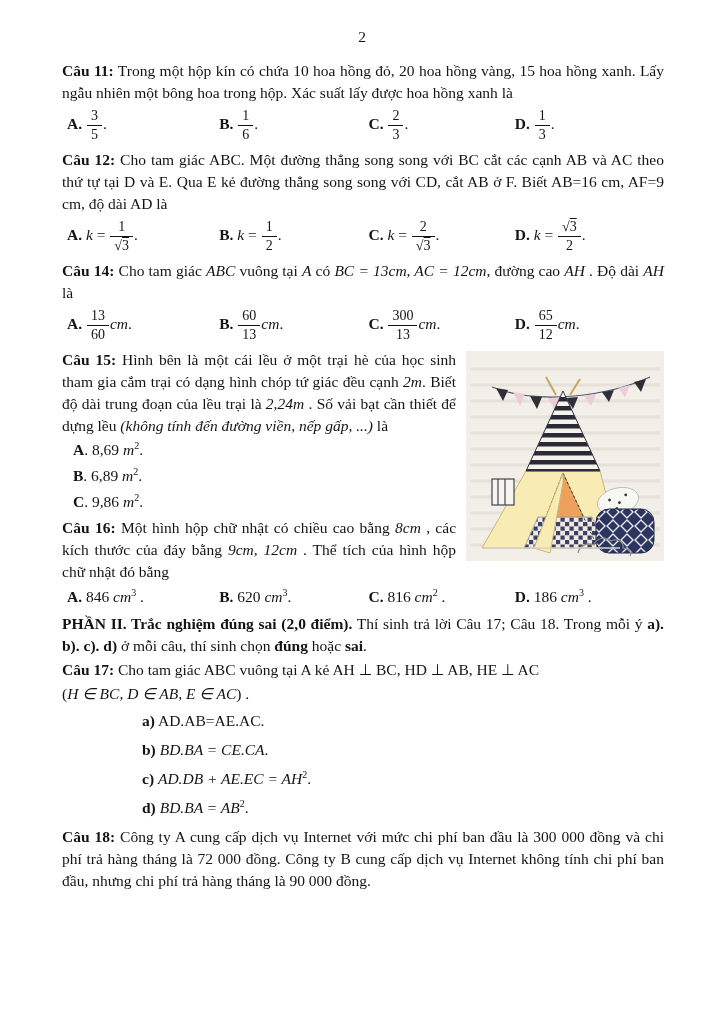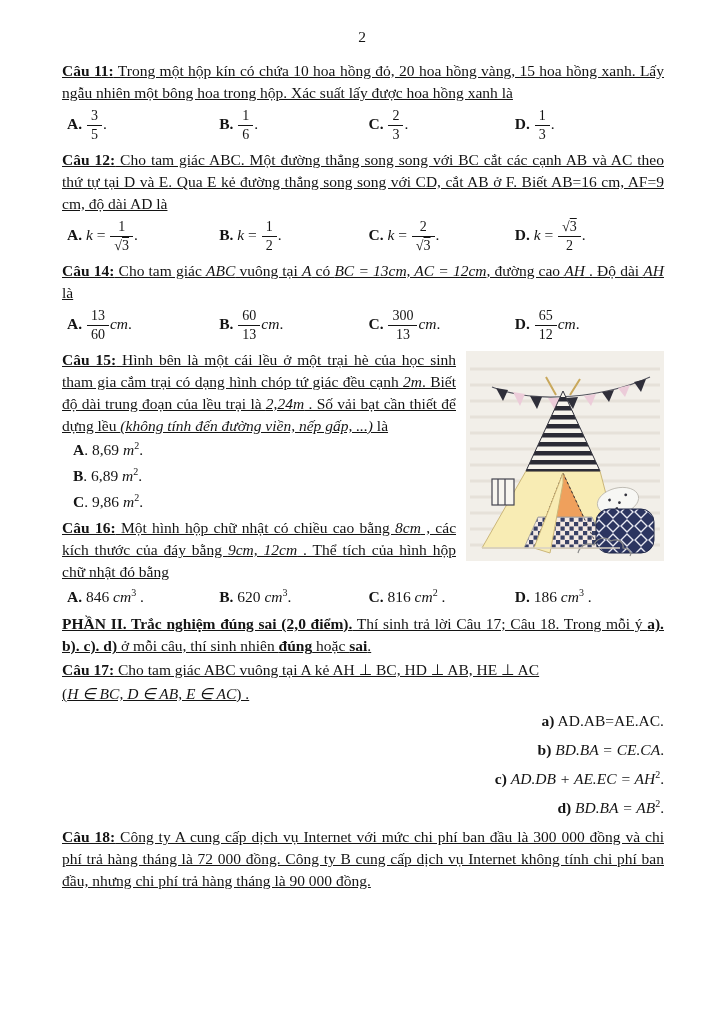--- a/index.html
+++ b/index.html
@@ -9,36 +9,36 @@
     background:#ffffff;
     font-family:"Liberation Serif", serif;
     font-size:15.5px;
     line-height:22px;
     color:#141414;
     overflow:hidden;
     box-sizing:border-box;
   }
   .content { padding:0 60px 0 62px; }
   .page-number { text-align:center; padding-top:26px; margin-bottom:12px; }
-  p.para { margin:0 0 2px 0; text-align:justify;text-decoration:underline; }
+  p.para { margin:0 0 2px 0; text-align:justify; }
   .s-b { font-weight:bold; }
   .s-i { font-style:italic; }
   .ovl { text-decoration:overline; }
   sup { font-size:10px; line-height:0; vertical-align:super; }
   .frac { display:inline-flex; flex-direction:column; vertical-align:middle;
           text-align:center; font-size:14px; line-height:16px; margin:1px 1px; }
   .frac .num { border-bottom:1px solid #141414; padding:0 4px 1px 4px; }
   .frac .den { padding:1px 4px 0 4px; }
   .opts-row { display:grid; grid-template-columns:25.5% 25% 24.5% 25%;
               align-items:center; padding-left:5px; margin:3px 0 5px 0; }
   .opt { white-space:nowrap; }
   .vopt { margin:0 0 4px 11px; }
   .q1516::after { content:""; display:block; clear:both; }
   .figure { float:right; width:198px; height:210px; margin:2px 0 20px 10px; }
-  .sub-item { padding-left:80px; margin:5px 0 7px 0;text-align:right; }
+  .sub-item { padding-left:80px; margin:5px 0 7px 0; }
   .part2 { margin-top:4px; margin-bottom:4px; }
   .q17-line2 { margin-bottom:4px; }
 </style>
 </head>
 <body>
 
 <div class="page">
   <div class="page-number">2</div>
 
   <div class="content">
@@ -180,21 +180,21 @@
 
       <p class="para"><span class="s-b">Câu 16:</span><span> Một hình hộp chữ nhật có chiều cao bằng </span><span class="s-i">8cm</span><span> , các kích thước của đáy bằng </span><span class="s-i">9cm, 12cm</span><span> . Thể tích của hình hộp chữ nhật đó bằng</span></p>
       <div class="opts-row">
         <span class="opt"><span class="s-b">A.</span><span> 846 </span><span class="s-i">cm</span><sup>3</sup><span> .</span></span>
         <span class="opt"><span class="s-b">B.</span><span> 620 </span><span class="s-i">cm</span><sup>3</sup><span>.</span></span>
         <span class="opt"><span class="s-b">C.</span><span> 816 </span><span class="s-i">cm</span><sup>2</sup><span> .</span></span>
         <span class="opt"><span class="s-b">D.</span><span> 186 </span><span class="s-i">cm</span><sup>3</sup><span> .</span></span>
       </div>
     </div>
 
-    <p class="para part2"><span class="s-b">PHẦN II. Trắc nghiệm đúng sai (2,0 điểm).</span><span> Thí sinh trả lời Câu 17; Câu 18. Trong mỗi ý </span><span class="s-b">a). b). c). d)</span><span> ở mỗi câu, thí sinh nhiên </span><span class="s-b">đúng</span><span> hoặc </span><span class="s-b">sai</span><span>.</span></p>
+    <p class="para part2"><span class="s-b">PHẦN II. Trắc nghiệm đúng sai (2,0 điểm).</span><span> Thí sinh trả lời Câu 17; Câu 18. Trong mỗi ý </span><span class="s-b">a). b). c). d)</span><span> ở mỗi câu, thí sinh chọn </span><span class="s-b">đúng</span><span> hoặc </span><span class="s-b">sai</span><span>.</span></p>
 
     <p class="para"><span class="s-b">Câu 17:</span><span> Cho tam giác ABC vuông tại A  kẻ AH ⊥ BC, HD ⊥ AB, HE ⊥ AC</span></p>
     <p class="para q17-line2"><span>(</span><span class="s-i">H ∈ BC, D ∈ AB, E ∈ AC</span><span>) .</span></p>
     <p class="sub-item"><span class="s-b">a)</span><span> AD.AB=AE.AC.</span></p>
     <p class="sub-item"><span class="s-b">b)</span><span> </span><span class="s-i">BD.BA = CE.CA</span><span>.</span></p>
     <p class="sub-item"><span class="s-b">c)</span><span> </span><span class="s-i">AD.DB + AE.EC = AH</span><sup>2</sup><span>.</span></p>
     <p class="sub-item"><span class="s-b">d)</span><span> </span><span class="s-i">BD.BA = AB</span><sup>2</sup><span>.</span></p>
 
     <p class="para"><span class="s-b">Câu 18:</span><span> Công ty A cung cấp dịch vụ Internet với mức chi phí ban đầu là 300 000 đồng và chi phí trả hàng tháng là 72 000 đồng. Công ty B cung cấp dịch vụ Internet không tính chi phí ban đầu, nhưng chi phí trả hàng tháng là 90 000 đồng.</span></p>
 

